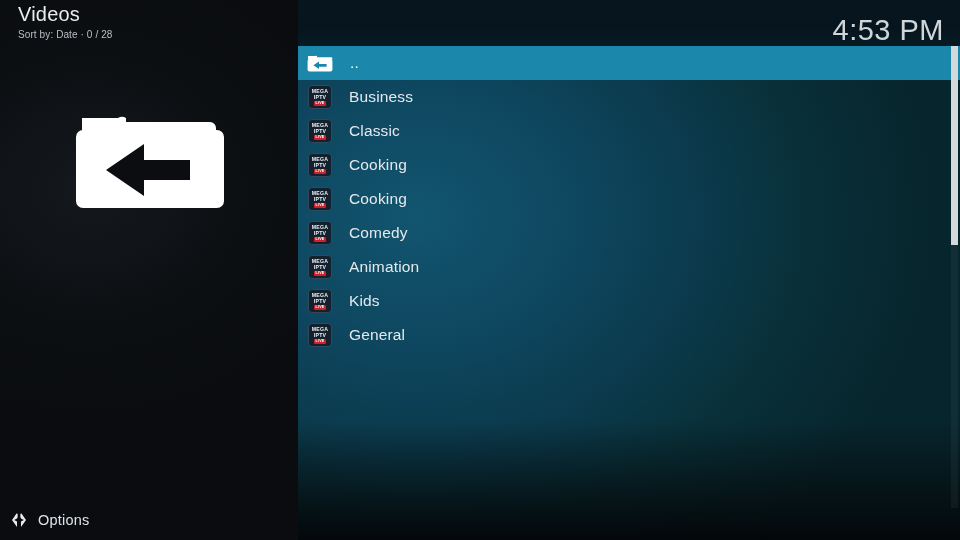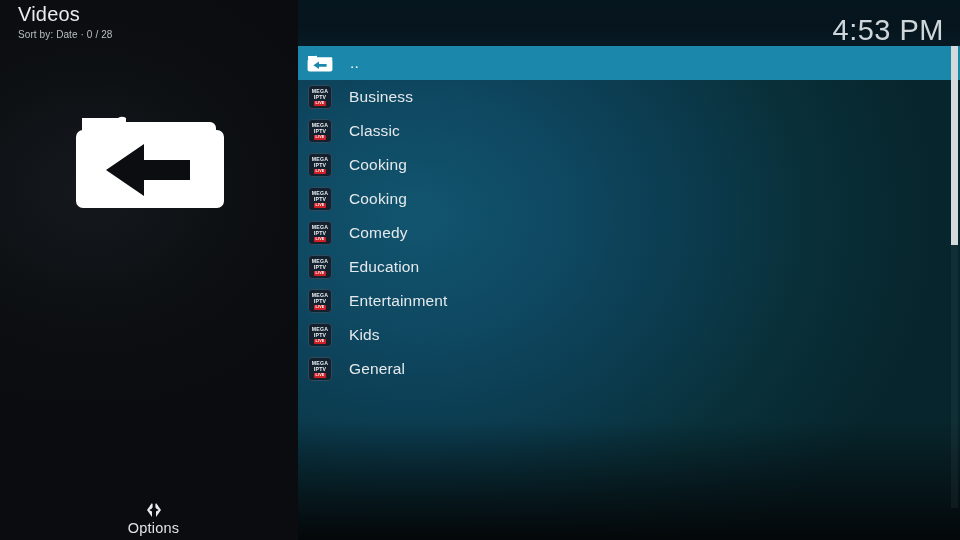--- a/index.html
+++ b/index.html
@@ -106,21 +106,21 @@
   }
 
   
   .folder-art {
     position:absolute; left:74px; top:100px; width:152px; height:112px;
   }
 
   
   .options-bar {
     position:absolute; left:0; bottom:0; width:298px; height:40px;
-    display:flex; align-items:center; z-index:5;flex-direction:column;
+    display:flex; align-items:center; z-index:5;
   }
   .options-icon { width:20px; height:20px; margin-left:9px; flex:0 0 auto; }
   .options-label {
     margin-left:9px; font-size:14.5px; color:#dfe4e8; font-weight:400;
     letter-spacing:.2px;
   }
 </style>
 </head>
 <body>
 
@@ -186,29 +186,21 @@
             <span class="live">LIVE</span>
           </span>
           <span class="row-label">Comedy</span>
         </div>
         <div class="row">
           <span class="thumb">
             <span class="m1">MEGA</span>
             <span class="m2">IPTV</span>
             <span class="live">LIVE</span>
           </span>
-          <span class="row-label">Education</span>
-        </div>
-        <div class="row">
-          <span class="thumb">
-            <span class="m1">MEGA</span>
-            <span class="m2">IPTV</span>
-            <span class="live">LIVE</span>
-          </span>
-          <span class="row-label">Entertainment</span>
+          <span class="row-label">Animation</span>
         </div>
         <div class="row">
           <span class="thumb">
             <span class="m1">MEGA</span>
             <span class="m2">IPTV</span>
             <span class="live">LIVE</span>
           </span>
           <span class="row-label">Kids</span>
         </div>
         <div class="row">

